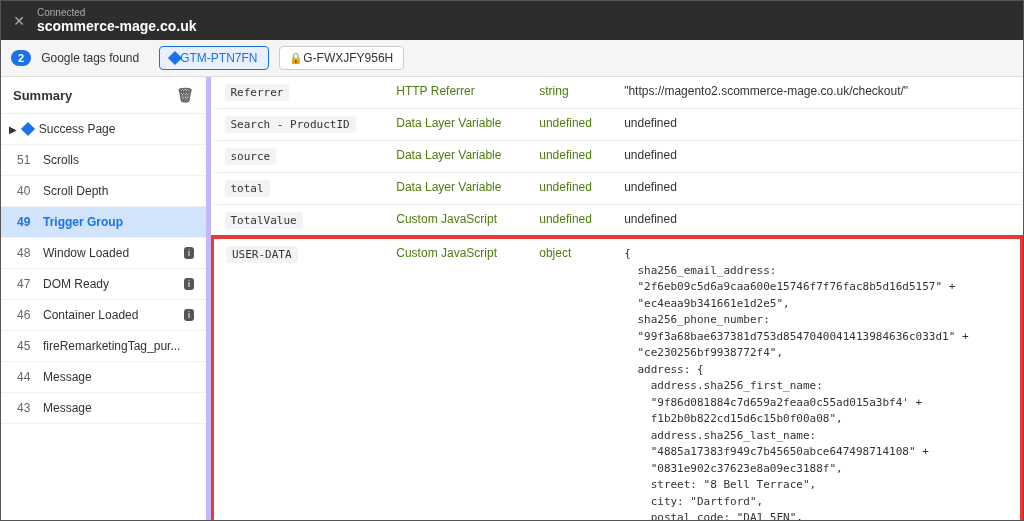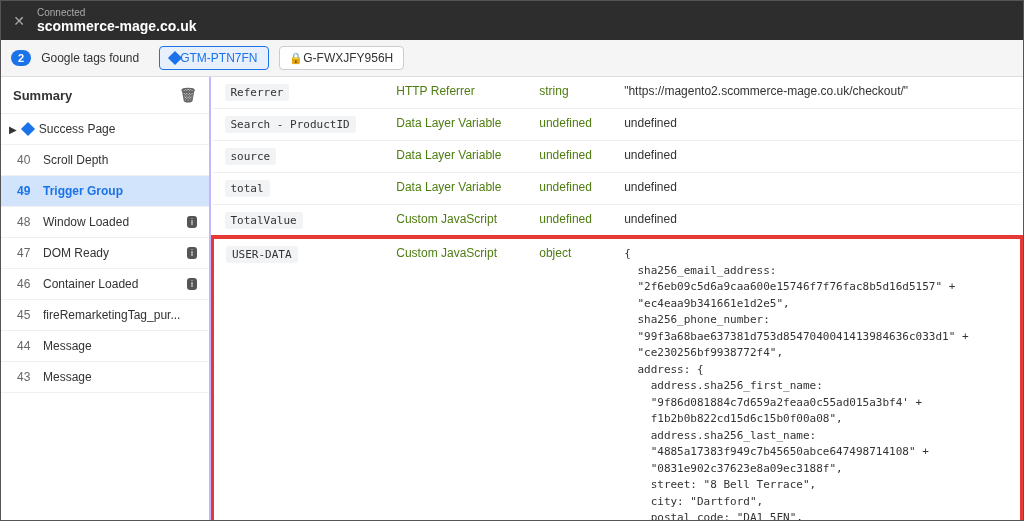--- a/index.html
+++ b/index.html
@@ -11,21 +11,21 @@
     .titlebar .connected-label { font-size: 10px; color: #aaa; }
     .titlebar .domain { font-size: 14px; color: #fff; font-weight: bold; }
     .toolbar { background: #f5f5f5; border-bottom: 1px solid #ddd; display: flex; align-items: center; padding: 6px 10px; gap: 10px; flex-shrink: 0; }
     .tags-badge { background: #1a73e8; color: white; font-size: 11px; font-weight: bold; padding: 2px 7px; border-radius: 10px; }
     .tags-label { font-size: 12px; color: #333; margin-right: 10px; }
     .tag-btn { display: flex; align-items: center; padding: 4px 10px; border: 1px solid #ccc; border-radius: 4px; cursor: pointer; font-size: 12px; background: #fff; }
     .tag-btn.active { background: #e8f0fe; border-color: #1a73e8; color: #1a73e8; }
     .tag-btn .diamond { width: 10px; height: 10px; background: #1a73e8; transform: rotate(45deg); display: inline-block; }
     .tag-btn .lock-icon { font-size: 11px; }
     .main { display: flex; flex: 1; overflow: hidden; }
-    .sidebar { width: 210px; flex-shrink: 0; border-right: 2px solid #c4b5fd; background: #fff; overflow-y: auto; }
+    .sidebar { width: 210px; flex-shrink: 0; border-right: 5px solid #c4b5fd; background: #fff; overflow-y: auto; }
     .sidebar-header { display: flex; align-items: center; justify-content: space-between; padding: 10px 12px; font-size: 13px; font-weight: 600; border-bottom: 1px solid #eee; }
     .sidebar-item { padding: 8px 12px 8px 16px; font-size: 12px; color: #333; cursor: pointer; display: flex; align-items: center; gap: 6px; border-bottom: 1px solid #f0f0f0; }
     .sidebar-item.active { background: #d2e3fc; color: #1a73e8; font-weight: 600; }
     .sidebar-item .item-number { color: #666; min-width: 20px; }
     .sidebar-item .info-badge { background: #555; color: #fff; font-size: 9px; padding: 1px 4px; border-radius: 3px; margin-left: auto; }
     .content { flex: 1; overflow-y: auto; background: #fff; }
     table { width: 100%; border-collapse: collapse; }
     th, td { padding: 7px 12px; text-align: left; border-bottom: 1px solid #eee; font-size: 12px; vertical-align: top; }
     td:first-child { font-weight: 500; }
     .var-name { display: inline-block; background: #f1f3f4; padding: 2px 6px; border-radius: 3px; font-size: 11px; font-family: monospace; }
@@ -67,20 +67,24 @@
         <span>Summary</span>
         <span class="delete-icon">🗑</span>
       </div>
 
       <div class="sidebar-item" style="padding-left: 8px;">
         <span style="font-size:10px;">▶</span>
         <span style="width:10px;height:10px;background:#1a73e8;transform:rotate(45deg);display:inline-block;flex-shrink:0;"></span>
         <span>Success Page</span>
       </div>
 
+      <div class="sidebar-item">
+        <span class="item-number">51</span>
+        <span>Scrolls</span>
+      </div>
 
       <div class="sidebar-item">
         <span class="item-number">40</span>
         <span>Scroll Depth</span>
       </div>
 
       <div class="sidebar-item active">
         <span class="item-number" style="color:#1a73e8;">49</span>
         <span>Trigger Group</span>
       </div>

